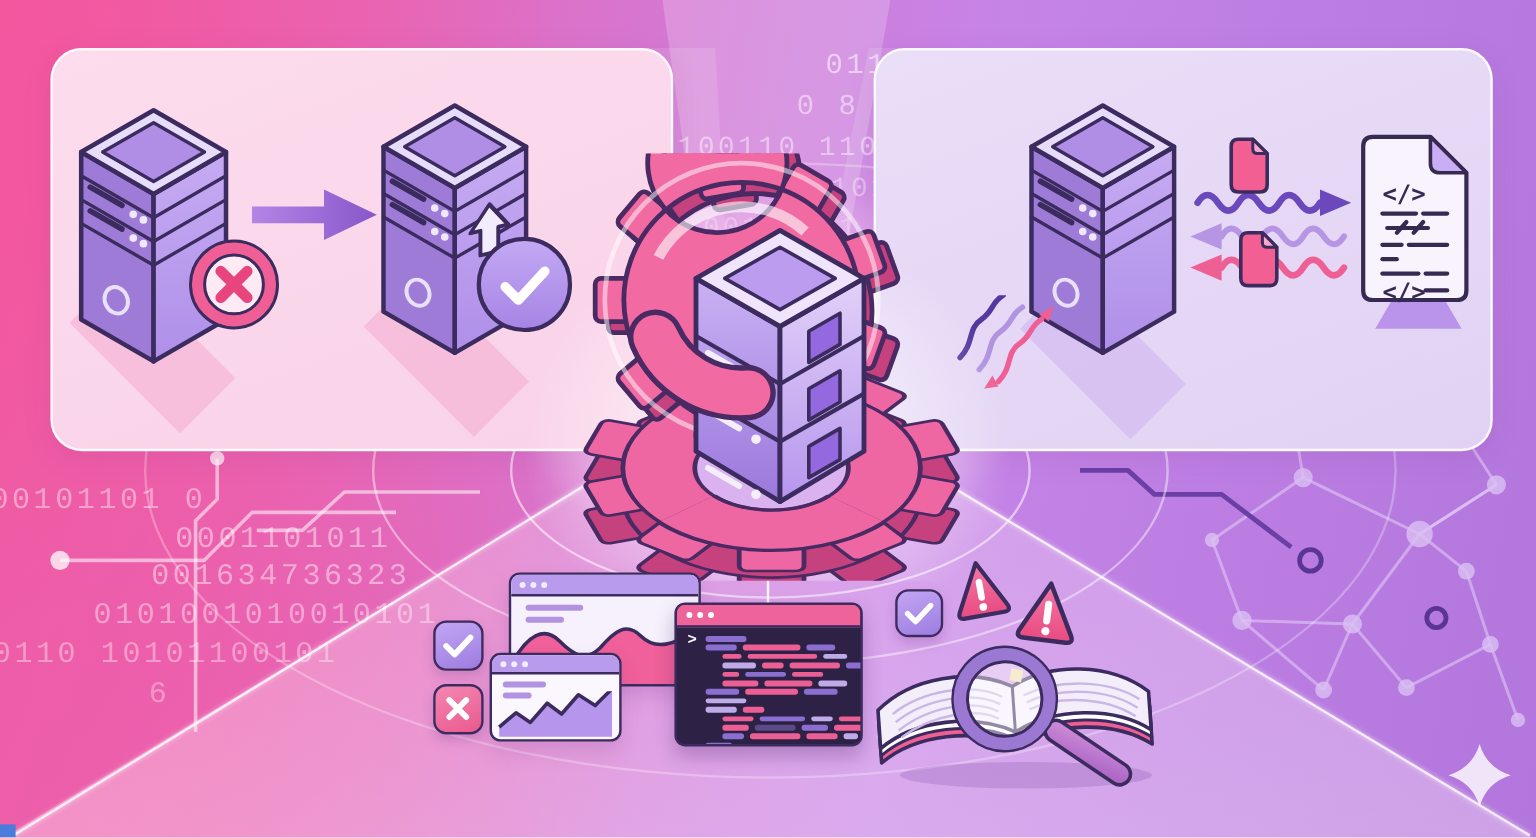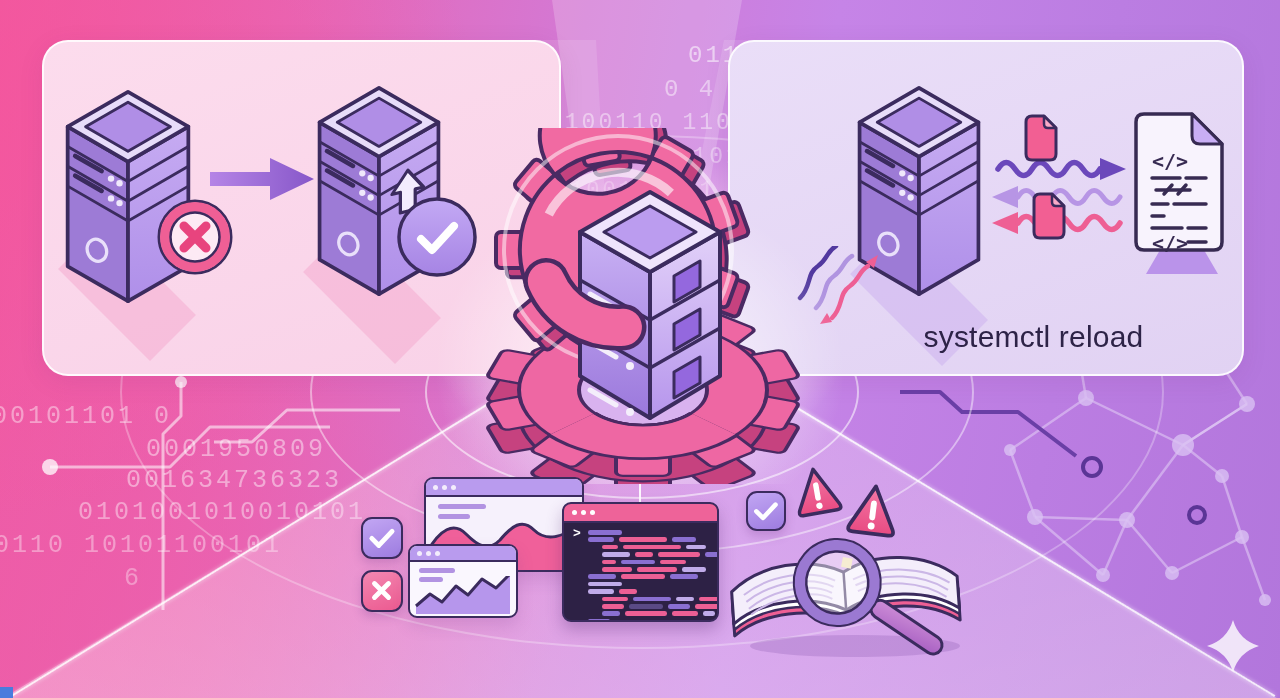--- a/index.html
+++ b/index.html
@@ -118,29 +118,29 @@
           <circle cx="61" cy="101" r="3.4" fill="#efe8fb"></circle>
         <circle cx="52" cy="117" r="3.4" fill="#efe8fb"></circle>
           <circle cx="61" cy="122" r="3.4" fill="#efe8fb"></circle>
         <ellipse cx="37" cy="172" rx="10" ry="12" fill="none" stroke="#e9e0fa" stroke-width="3.5" transform="rotate(-24 37 172)"></ellipse>
       </symbol>
     </defs>
   </svg>
 
   <div class="abs bin" id="bin-top" style="left:552px;top:42px">
       <span style="left: 136px; top: 0px; font-size: 24px; opacity: 0.55; letter-spacing: 3px;">011</span>
-      <span style="left: 112px; top: 34px; font-size: 24px; opacity: 0.48; letter-spacing: 3px;">0 4</span>
+      <span style="left: 112px; top: 34px; font-size: 24px; opacity: 0.48; letter-spacing: 3px;">0 8</span>
       <span style="left: -4px; top: 68px; font-size: 23px; opacity: 0.45; letter-spacing: 3px;">0100110 11011</span>
       <span style="left: 6px; top: 102px; font-size: 23px; opacity: 0.38; letter-spacing: 3px;">1001011 1011</span>
       <span style="left: 18px; top: 136px; font-size: 22px; opacity: 0.3; letter-spacing: 3px;">1001 0101</span>
       <span style="left: 6px; top: 170px; font-size: 22px; opacity: 0.25; letter-spacing: 3px;">100 1</span>
     </div>
   <div class="abs bin" id="bin-left" style="left:0;top:402px">
       <span style="left: -8px; top: 0px; font-size: 25px; opacity: 0.42; letter-spacing: 3px;">00101101 0</span>
-      <span style="left: 146px; top: 33px; font-size: 25px; opacity: 0.45; letter-spacing: 3px;">0001950809</span>
+      <span style="left: 146px; top: 33px; font-size: 25px; opacity: 0.45; letter-spacing: 3px;">0001101011</span>
       <span style="left: 126px; top: 64px; font-size: 25px; opacity: 0.45; letter-spacing: 3px;">001634736323</span>
       <span style="left: 78px; top: 96px; font-size: 25px; opacity: 0.42; letter-spacing: 3px;">0101001010010101</span>
       <span style="left: -6px; top: 129px; font-size: 25px; opacity: 0.38; letter-spacing: 3px;">0110 10101100101</span>
       <span style="left: 124px; top: 162px; font-size: 25px; opacity: 0.35; letter-spacing: 3px;">6</span>
     </div>
 
   <svg class="abs circuit" style="left:0;top:370px" width="400" height="250">
     <g fill="none" stroke="rgba(255,255,255,.55)" stroke-width="3" stroke-linejoin="round">
       <path d="M50,97 H170 L210,57 H330"></path>
       <path d="M214,72 H252 L287,40 H400"></path>
@@ -279,21 +279,20 @@
           <path d="M52,84 l8,-9"></path>
         <path d="M26,94 h16"></path>
           <path d="M48,94 h32"></path>
         <path d="M26,106 h12"></path>
         <path d="M26,118 h30"></path>
           <path d="M62,118 h18"></path>
         <path d="M62,132 h18"></path>
       </g>
       <text x="26" y="140" font-family="DejaVu Sans Mono, monospace" font-size="20" font-weight="bold" fill="#372a52">&lt;/&gt;</text>
     </svg>
-    <div class="panel-label">systemctl reload</div>
   </div>
 
   <svg class="abs" style="left:428px;top:128px;z-index:6" width="424" height="356" viewBox="0 0 424 356">
     <ellipse cx="212" cy="240" rx="205" ry="175" fill="url(#gw)"></ellipse>
 
     <g transform="translate(215,262) scale(1,0.55)">
       <g transform="translate(0,42)" fill="#c6427f" stroke="#4a2a63" stroke-width="4" stroke-linejoin="round">
         <rect x="-27" y="-156" width="54" height="46" rx="7"></rect>
           <rect x="-27" y="-156" width="54" height="46" rx="7" transform="rotate(36)"></rect>
         <rect x="-27" y="-156" width="54" height="46" rx="7" transform="rotate(72)"></rect>

